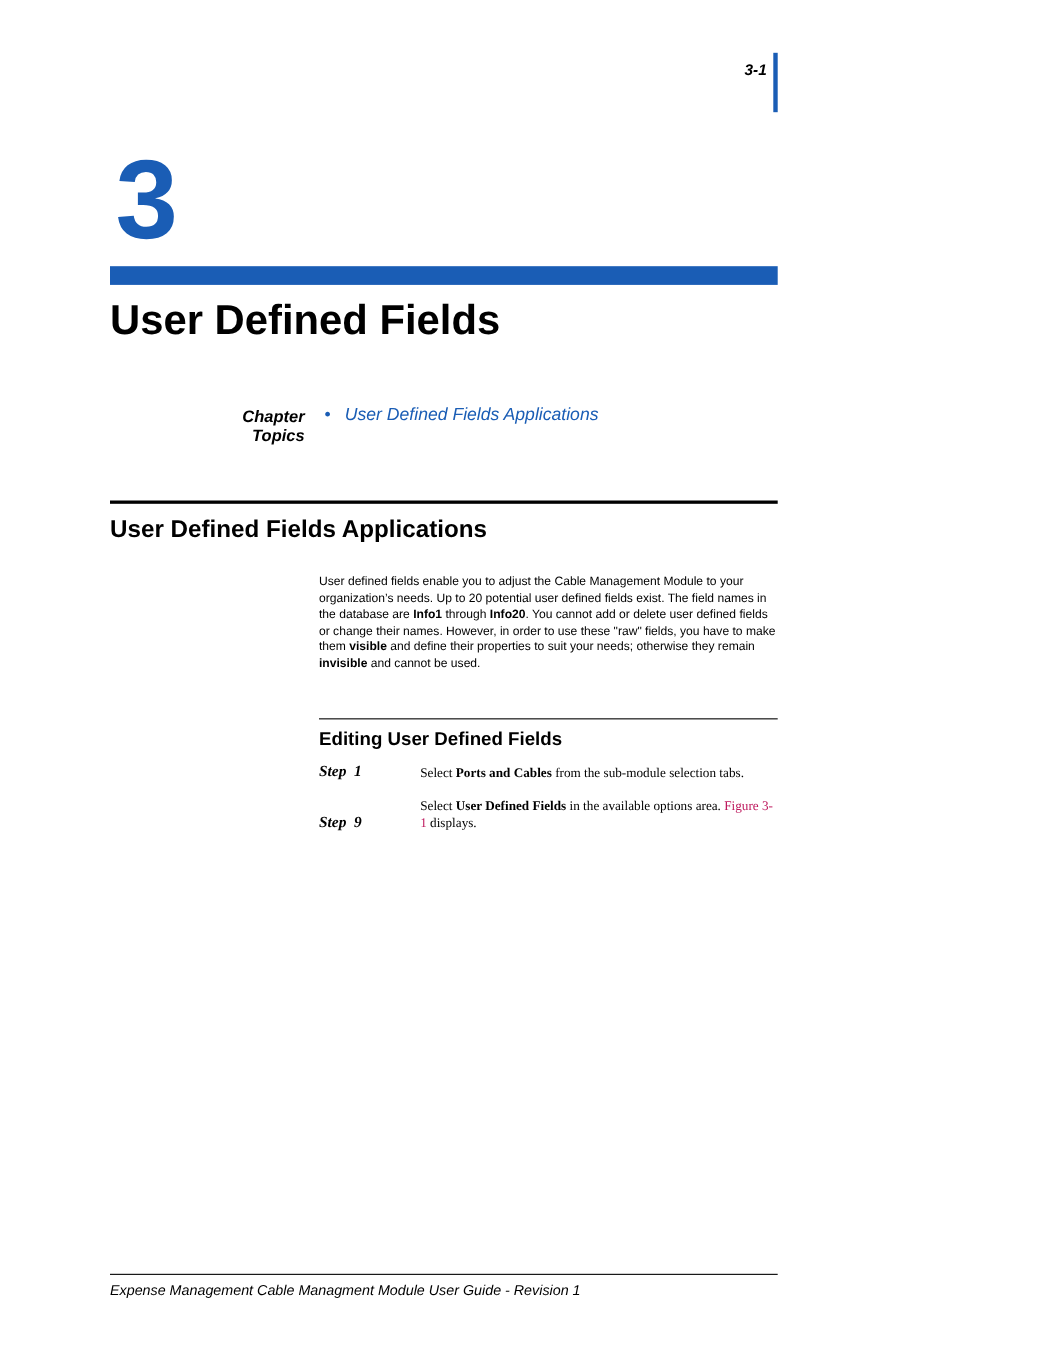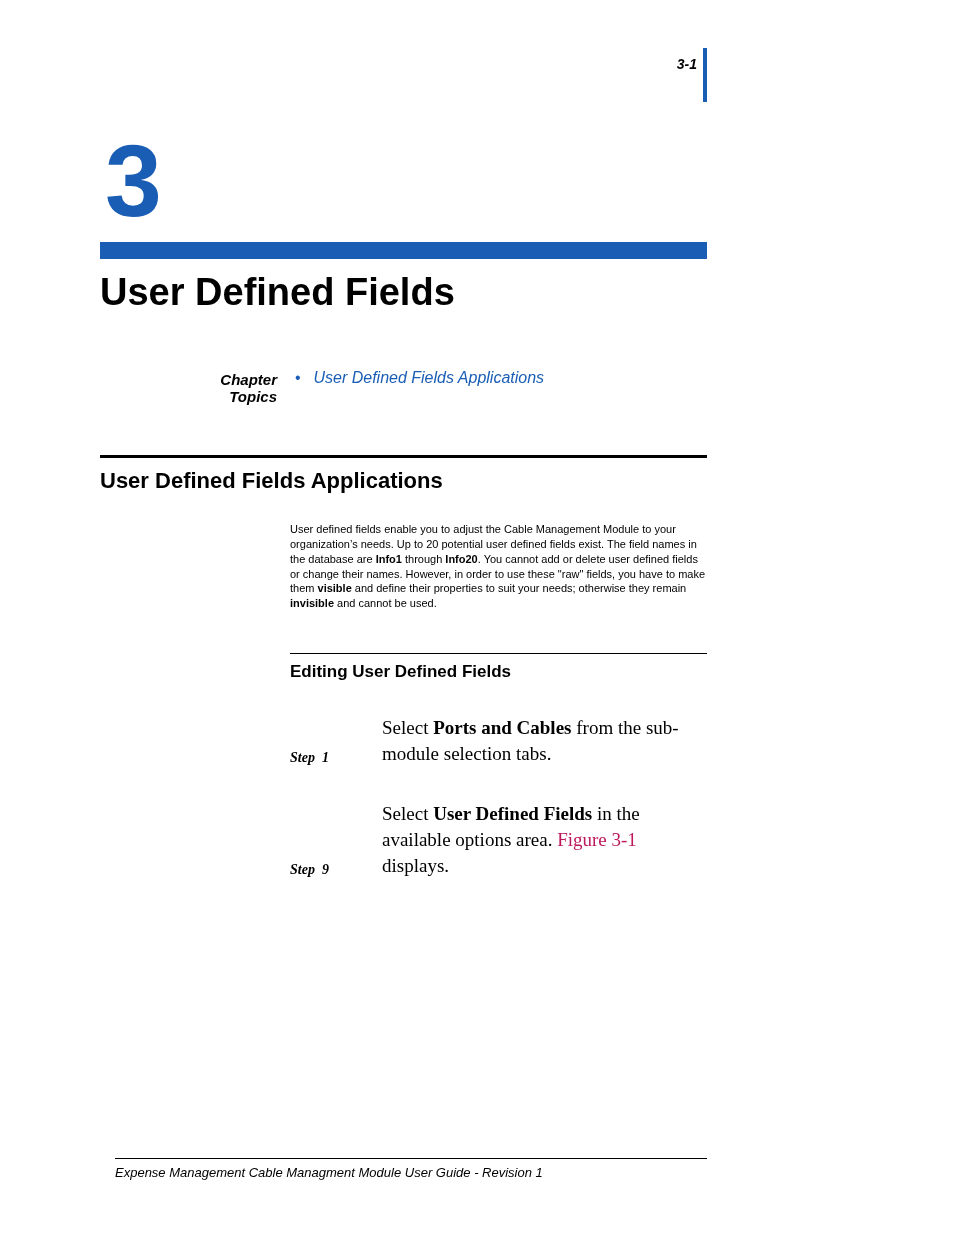--- a/index.html
+++ b/index.html
@@ -124,30 +124,29 @@
   }
   .step-label {
     font-style: italic;
     font-weight: bold;
     font-size: 14px;
     white-space: pre;
     width: 64px;
     flex: 0 0 64px;
   }
   .step-body {
-    font-size: 19px;
+    font-size: 12px;
     line-height: 1.35;
-    margin-top: 21px;
   }
   .step-body b { font-weight: bold; }
   .step-body a { color: #be185d; text-decoration: none; }
   .footer {
     position: absolute;
     bottom: 55px;
-    left: 115px;
+    left: 100px;
     right: 95px;
   }
   .footer-rule {
     border: none;
     border-top: 1px solid #000;
     margin-bottom: 6px;
   }
   .footer-text {
     font-family: Arial, Helvetica, sans-serif;
     font-style: italic;

